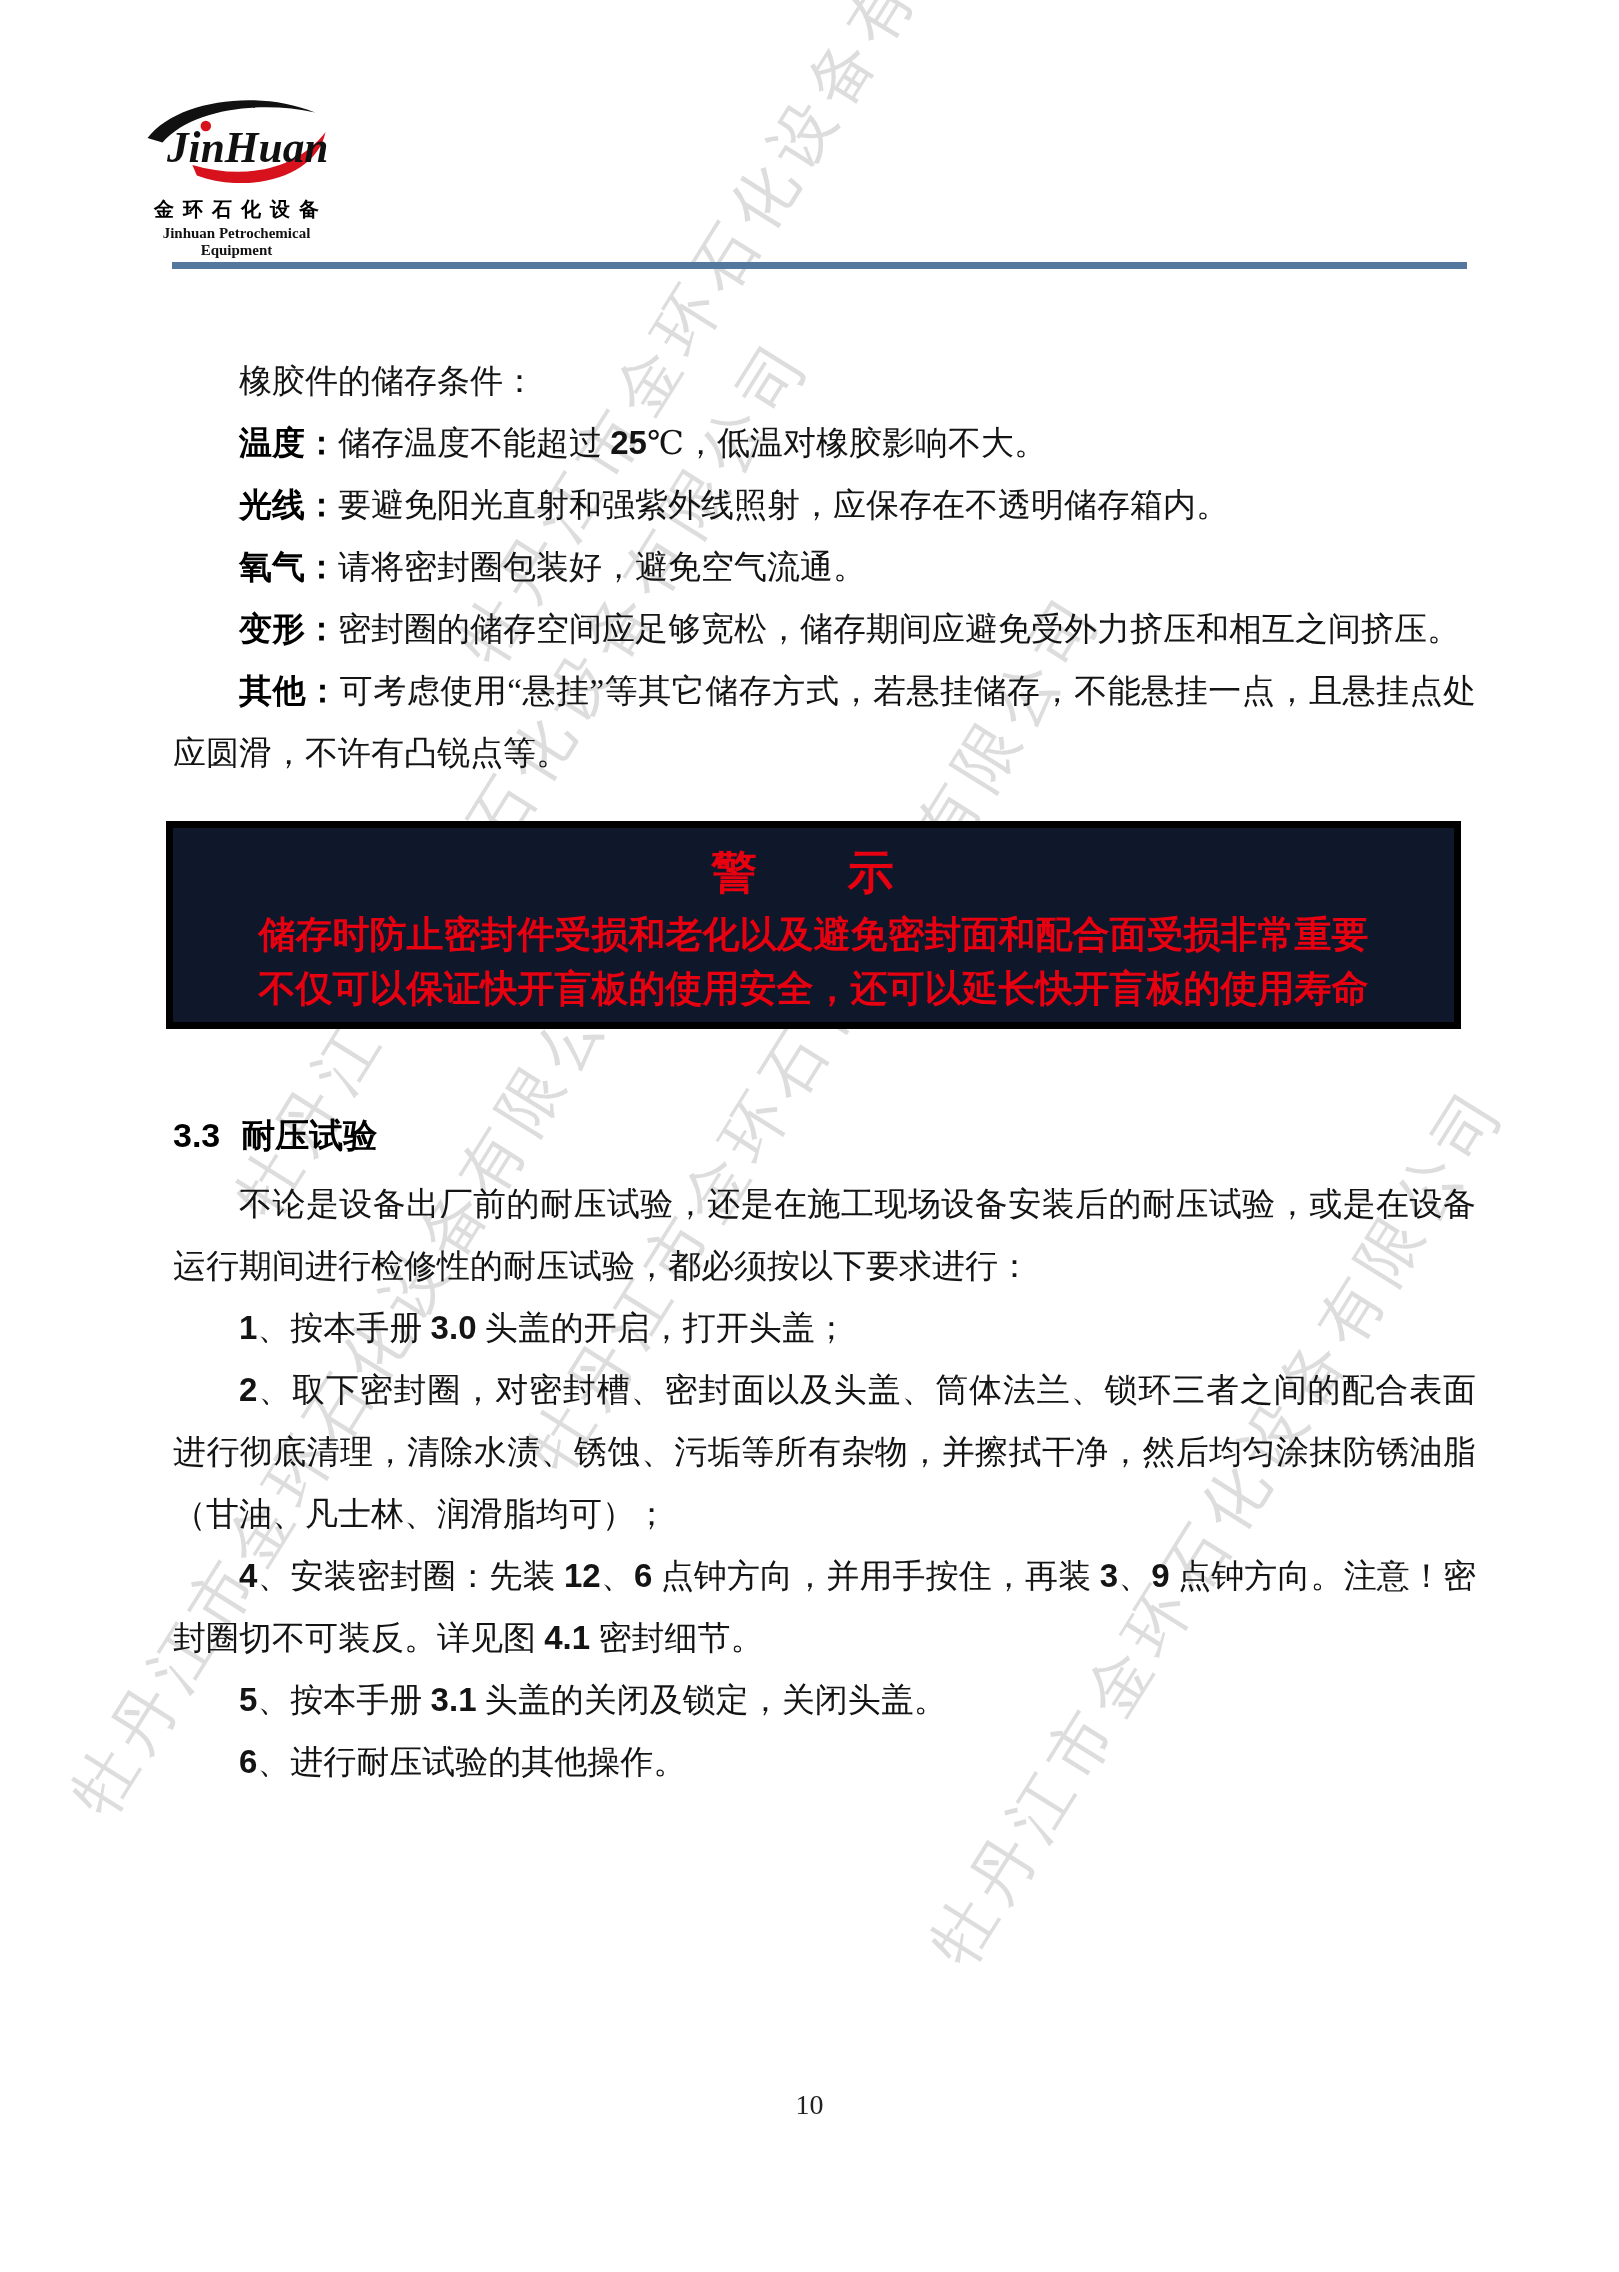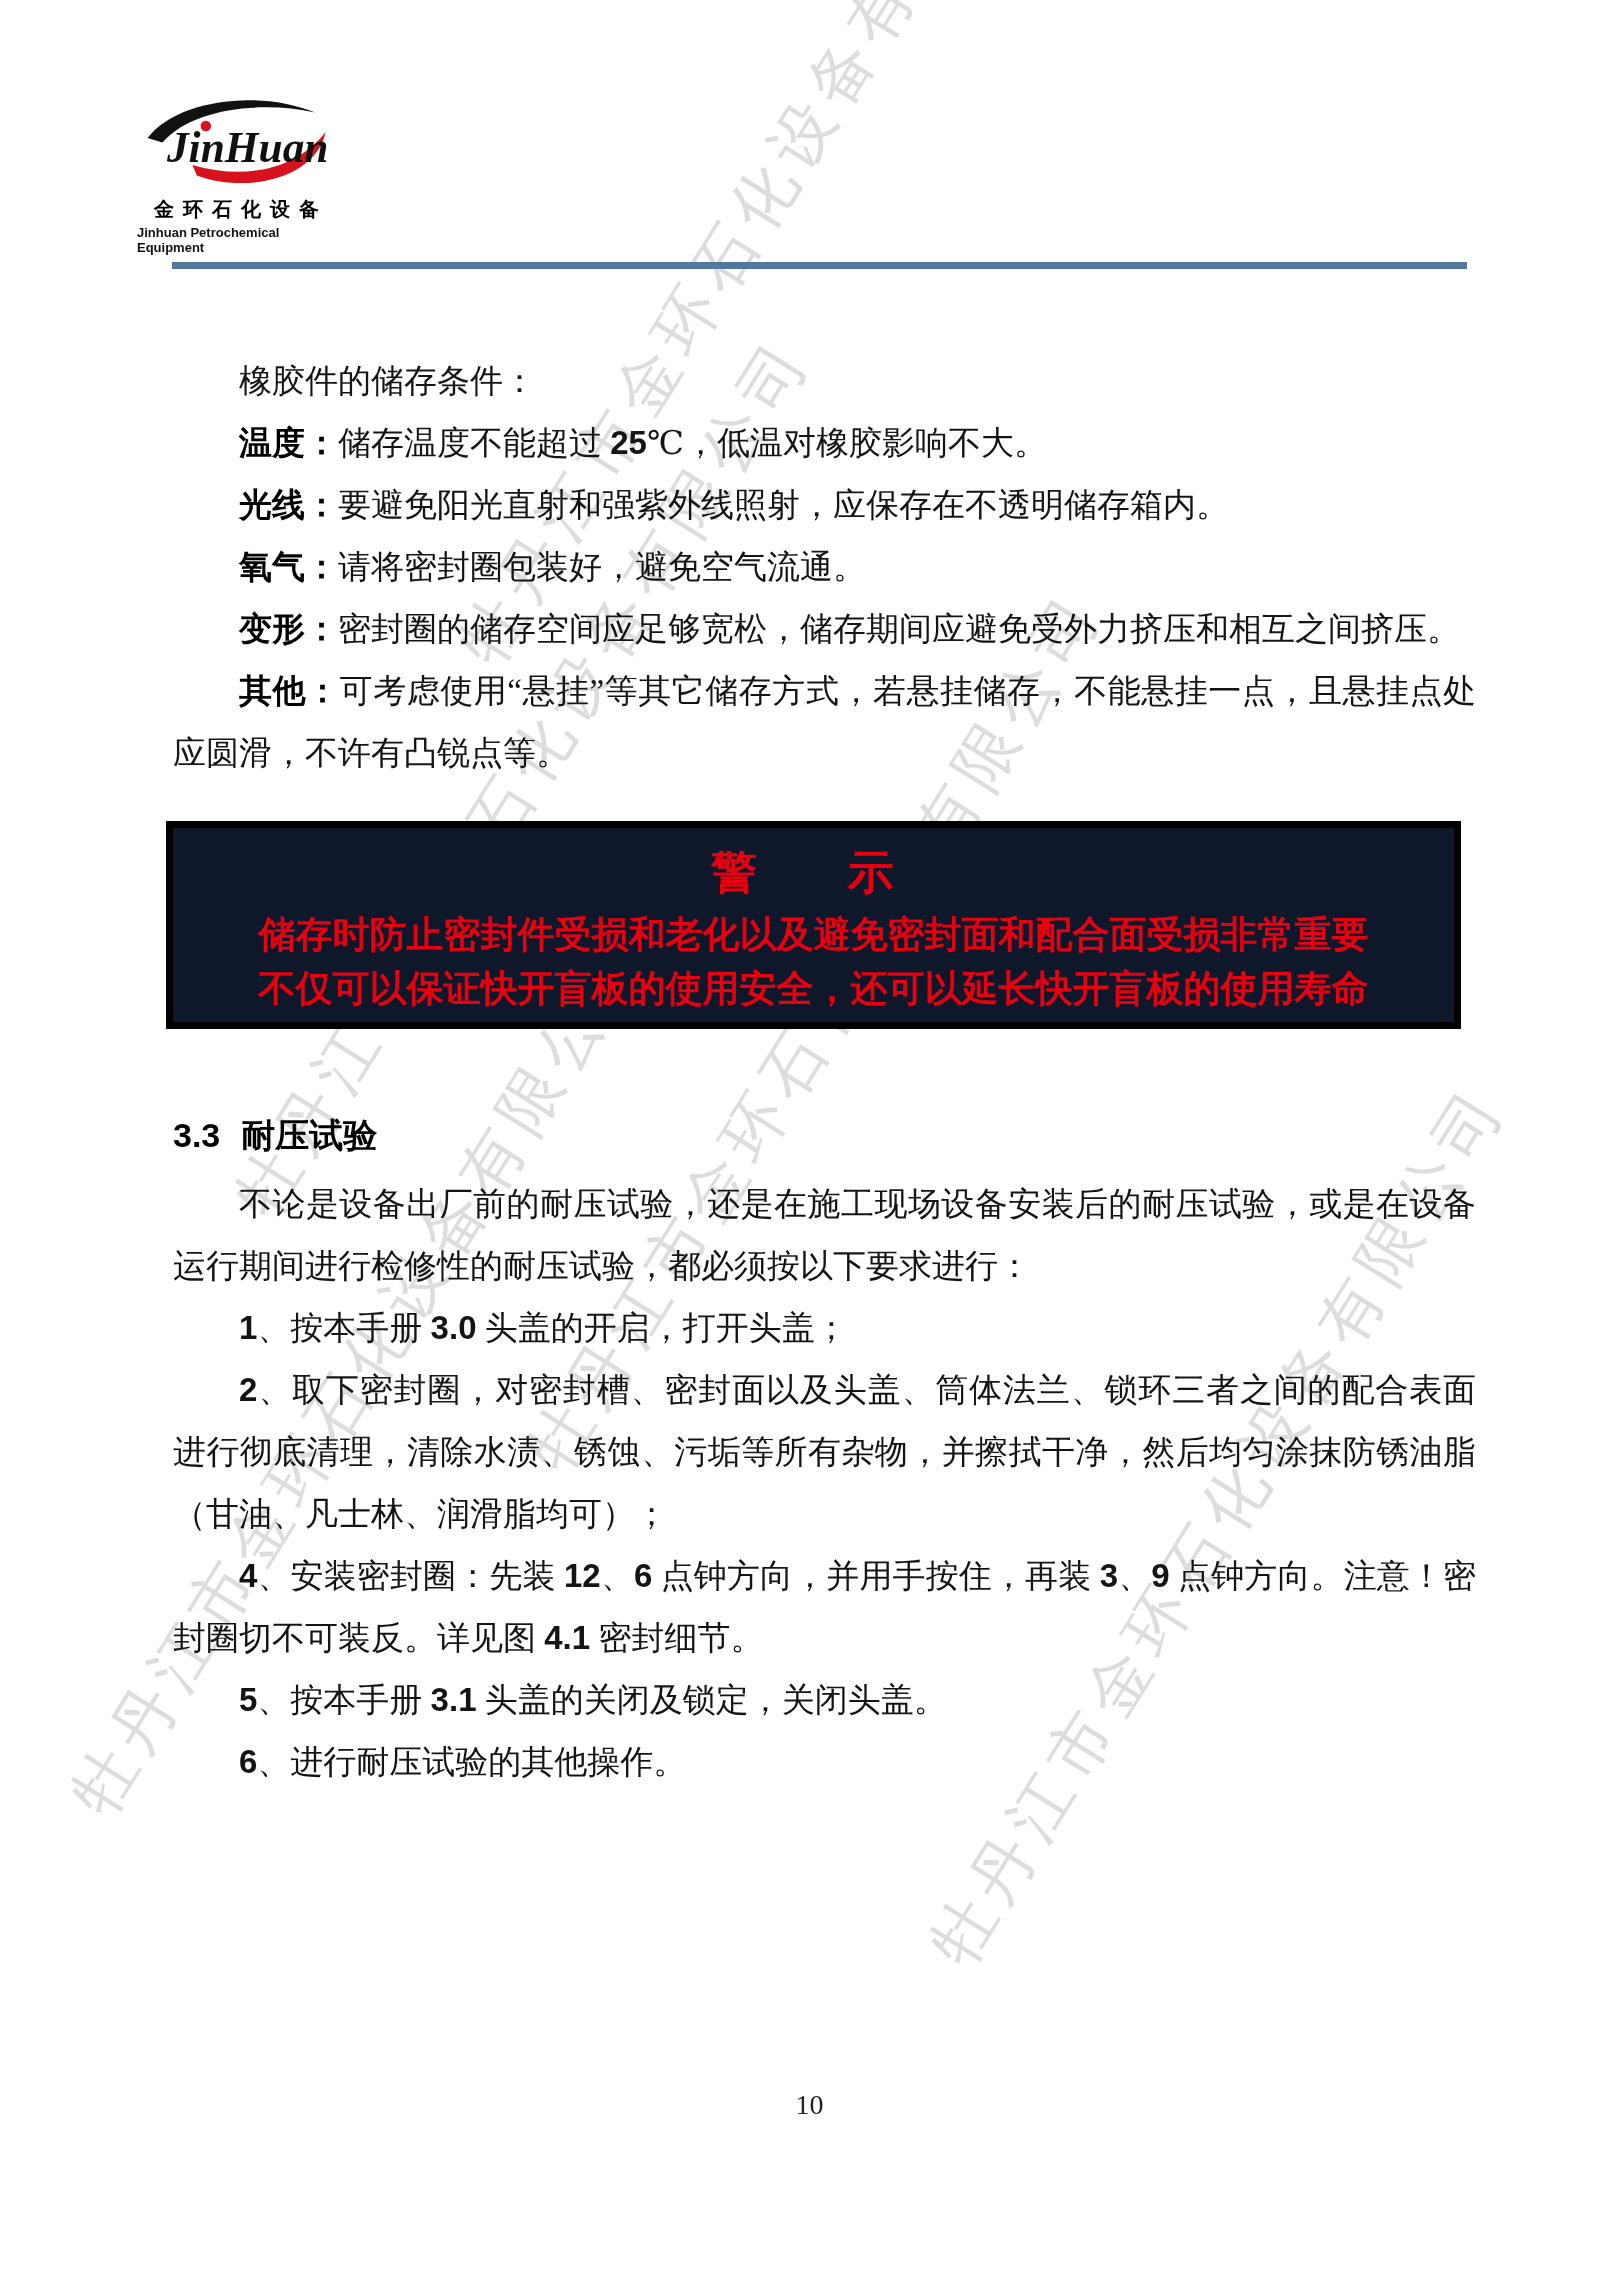--- a/index.html
+++ b/index.html
@@ -28,23 +28,23 @@
   
   .logo { position:absolute; left:137px; top:93px; width:199px; }
   .logo svg { display:block; }
   .logo-cn {
     margin-top:13px; text-align:center;
     font-family:"Liberation Sans","DejaVu Sans",sans-serif;
     font-weight:bold; font-size:20px; letter-spacing:9px;
     color:#000000; text-indent:9px;
   }
   .logo-en {
-    margin-top:1.5px; text-align:left;
-    font-family:Liberation Sans, sans-serif;
-    font-weight:bold; font-size:13px; color:#111;
+    margin-top:1.5px; text-align:center;
+    font-family:Liberation Serif, serif;
+    font-weight:bold; font-size:15px; color:#111;
   }
   .doc-title {
     position:absolute; left:525px; top:206px; width:964px;
     font-size:34px; color:#111; white-space:nowrap;
   }
   .doc-title .edition { margin-left:31px; }
   .head-rule {
     position:absolute; left:172px; top:256px; width:1295px; height:6.7px;
     border:0;
   }

